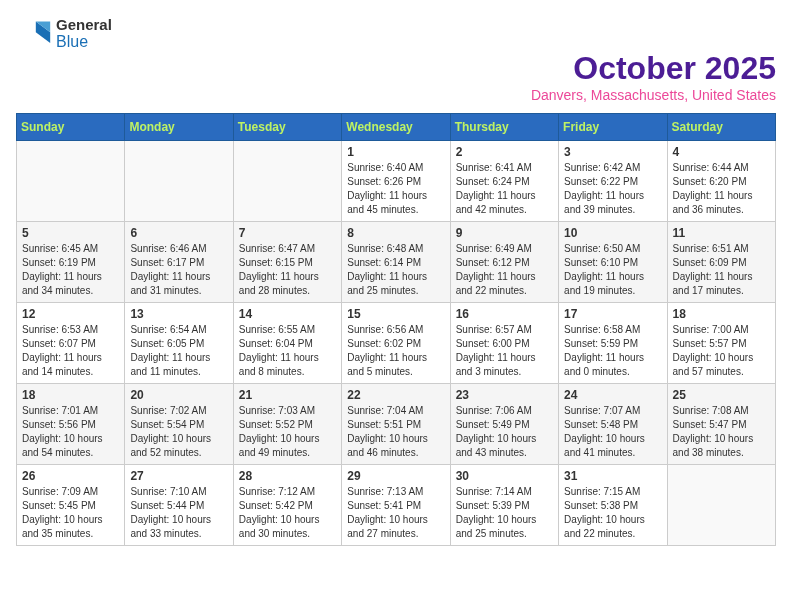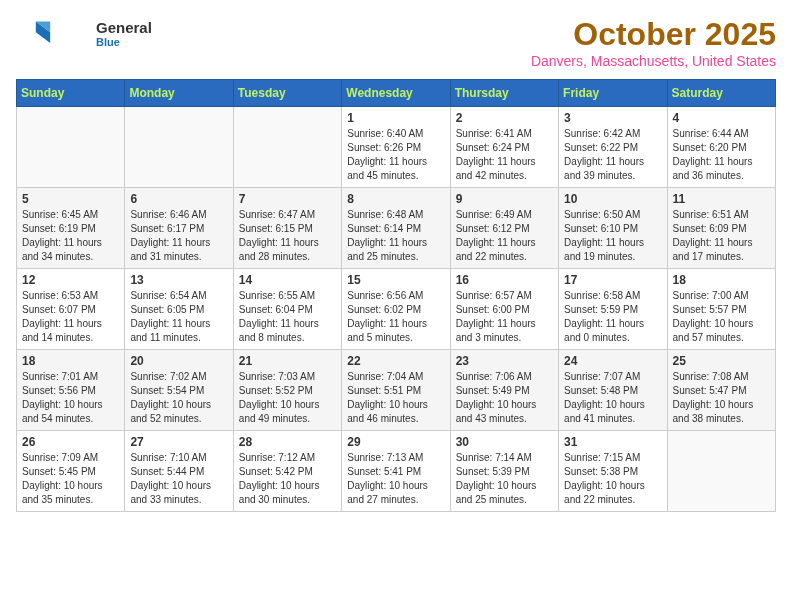--- a/index.html
+++ b/index.html
@@ -18,43 +18,43 @@
     }
     .logo {
       display: flex;
       align-items: center;
       gap: 4px;
     }
     .logo-text {
       display: flex;
       flex-direction: column;
       line-height: 1.1;
-      margin-left: 40px;
     }
     .logo-general {
       font-size: 15px;
       font-weight: bold;
       color: #333;
     }
     .logo-blue {
-      font-size: 11px;
-      font-weight: bold;
+      font-size: 16px;
+      font-weight: normal;
       color: #1a6fb5;
     }
     .logo-icon {
       width: 36px;
       height: 36px;
     }
     .title-section {
       text-align: right;
     }
     .month-title {
       font-size: 32px;
       font-weight: bold;
-      color: #a16207;
+      color: #4c1d95;
+      margin-top: 34px;
     }
     .location {
       font-size: 14px;
       color: #ec4899;
     }
     .calendar {
       width: 100%;
       border-collapse: collapse;
       border: 1px solid #ccc;
     }

